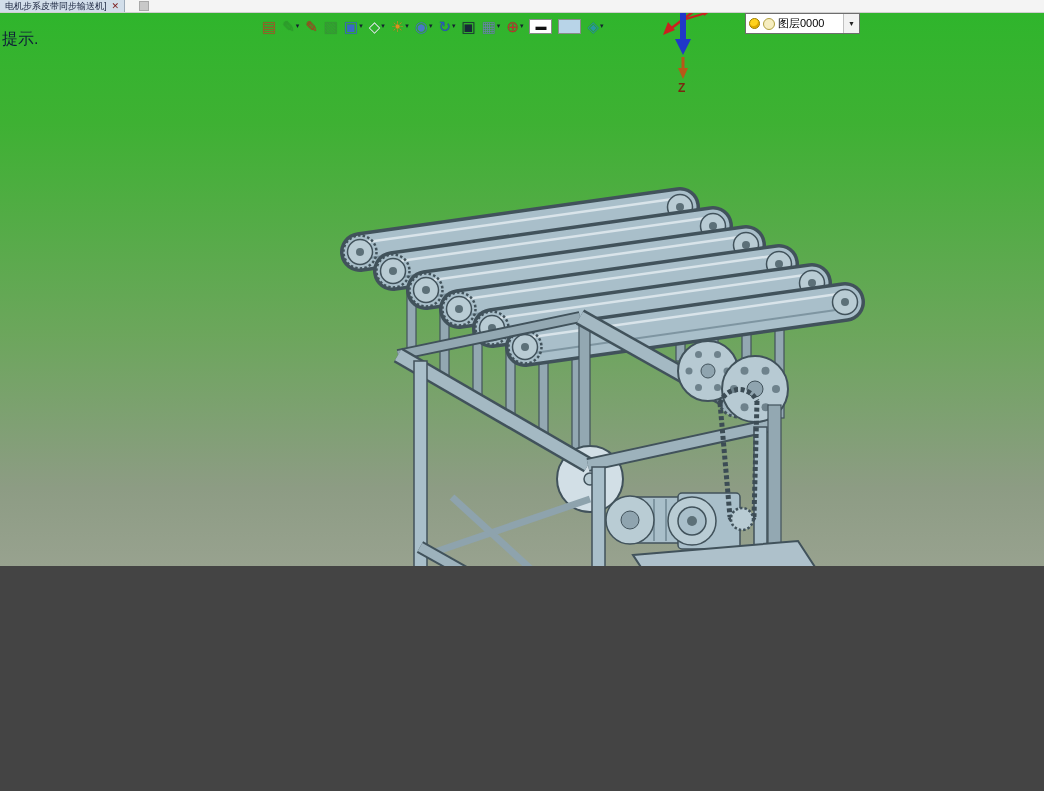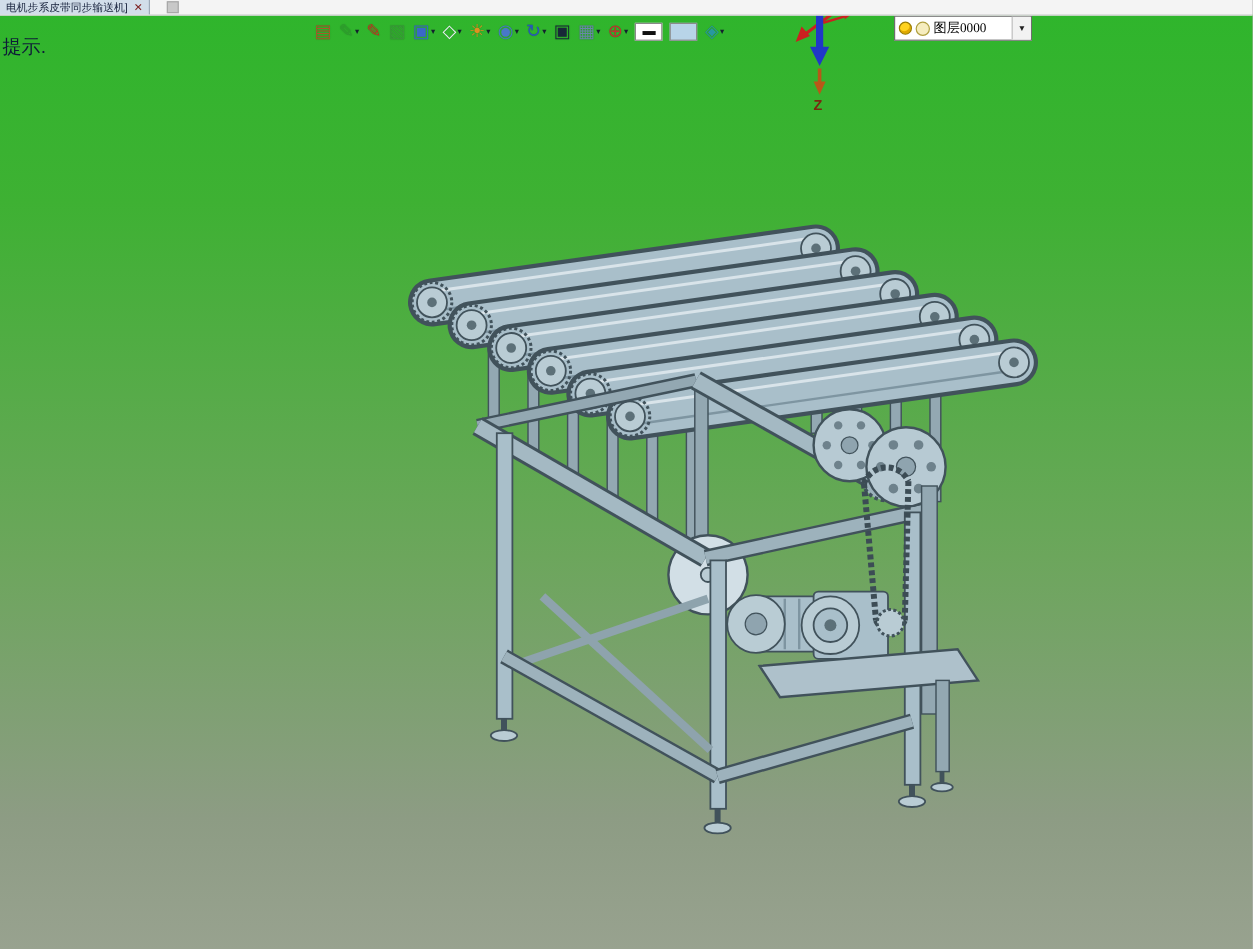--- a/index.html
+++ b/index.html
@@ -1,17 +1,17 @@
 <!DOCTYPE html>
 <html style="--bg-top: #2fb52c; --bg-upper: #3eb133; --bg-mid: #6ca65c; --bg-low: #8d9c84; --bg-bottom: #98a28f; --machine-fill: #a9bfca; --machine-mid: #93a8b2; --machine-dark: #41525b; --tab-bg: #d2deea; --strip-bg: #f4f4f4;"><head>
 <meta charset="utf-8">
 <style>
   html,body { margin:0; padding:0; background:#444; }
   .screen {
-    position:relative; width:1044px; height:791px; overflow:hidden;
+    position:relative; width:1044px; height:566px; overflow:hidden;
     font-family:"Liberation Sans","DejaVu Sans",sans-serif;
     background:#f4f4f4;
   }
   
   .tabstrip {
     position:absolute; top:0; left:0; right:0; height:12px;
     background:var(--strip-bg,#f4f4f4);
     display:flex; align-items:stretch;
     border-bottom:1px solid #cfcfcf;
     z-index:10;
@@ -48,21 +48,21 @@
   .tbi .chip {
     display:inline-flex; width:21px; height:13px; background:#fff;
     border:1px solid #8a8a8a; align-items:center; justify-content:center;
     font-size:11px; line-height:11px; overflow:hidden;
   }
   .caret { font-size:7px; color:#13202e; margin-left:1px; }
   
   .layer-combo {
     position:absolute; left:745px; top:1px; width:115px; height:21px;
     background:#fff; border:1px solid #6e6e6e; z-index:8;
-    display:flex; align-items:center; gap:3px; padding:0 0 0 3px; box-sizing:border-box;font-family:Liberation Serif, serif;
+    display:flex; align-items:center; gap:3px; padding:0 0 0 3px; box-sizing:border-box;
   }
   .bulb { width:9px; height:9px; border-radius:50%; background:#ffd21e; border:1px solid #9a7d00; box-shadow:inset -1px -2px 0 #e0a800; }
   .layer-dot { width:10px; height:10px; border-radius:50%; background:#f6edbf; border:1px solid #b0a040; }
   .layer-value { font-size:11px; color:#000; flex:1; }
   .combo-caret {
     width:15px; height:19px; border-left:1px solid #c0c0c0;
     display:flex; align-items:center; justify-content:center;
     font-size:7px; color:#222; background:#f2f2f2;
   }
   

